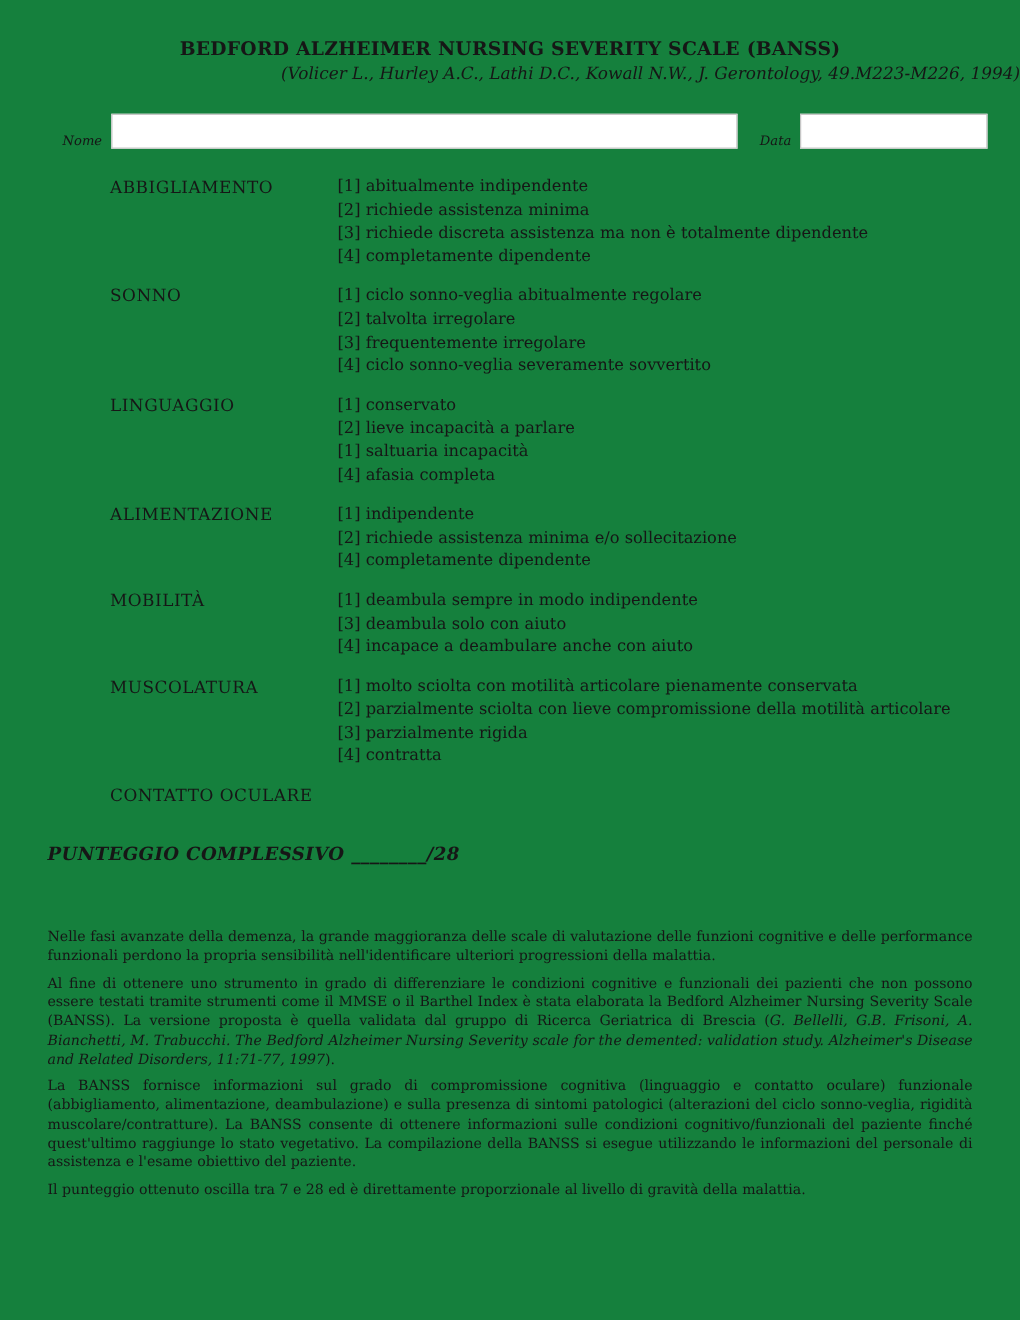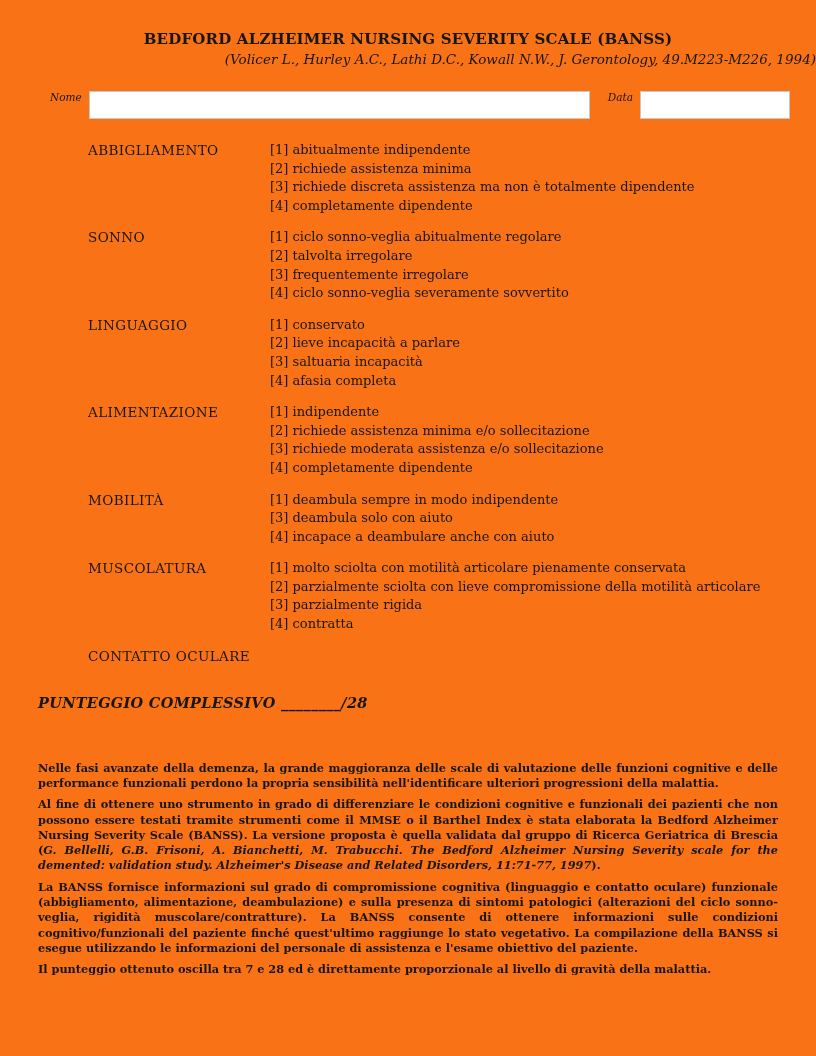--- a/index.html
+++ b/index.html
@@ -1,42 +1,42 @@
 <!DOCTYPE html>
 <html><head>
 <meta charset="utf-8">
 <style>
   html, body { margin: 0; padding: 0; background: #e8e8e8; }
   .page {
     position: relative;
     width: 816px;
     height: 1056px;
     margin: 0 auto;
-    background: #f97316;
+    background: #15803d;
     color: #161616;
     font-family: "DejaVu Serif", serif;
     box-sizing: border-box;
     overflow: hidden;
   }
   .title {
     margin-top: 30px;
     text-align: center;
     font-weight: bold;
     font-size: 15px;
     letter-spacing: 0.2px;
   }
   .citation {
     margin-top: 3px;
     text-align: right;
     font-style: italic;
     font-size: 13.5px;
   }
   .name-row {
     display: flex;
-    align-items: flex-start;
+    align-items: flex-end;
     margin: 24px 26px 0 50px;
   }
   .field-label {
     font-style: italic;
     font-size: 10.5px;
     white-space: nowrap;
   }
   .name-row .gap { width: 7px; }
   .field-box {
     height: 28px;
@@ -68,21 +68,21 @@
     font-size: 14.5px;
     letter-spacing: 0.3px;
     font-style: italic;
   }
   .notes {
     margin: 50px 38px 0 38px;
     font-size: 11.3px;
     line-height: 15.3px;
     text-align: justify;
   }
-  .notes p { margin: 0 0 6px 0; font-weight: bold; }
+  .notes p { margin: 0 0 6px 0; }
   .italic { font-style: italic; }
 </style>
 </head>
 <body>
 
 <div class="page">
 
   <div class="title">BEDFORD ALZHEIMER NURSING SEVERITY SCALE (BANSS)</div>
   <div class="citation">(Volicer L., Hurley A.C., Lathi D.C., Kowall N.W., J. Gerontology, 49.M223-M226, 1994)</div>
 
@@ -115,31 +115,30 @@
         <div class="option">[3] frequentemente irregolare</div>
         <div class="option">[4] ciclo sonno-veglia severamente sovvertito</div>
       </div>
     </div>
 
     <div class="section">
       <div class="section-label">LINGUAGGIO</div>
       <div class="options">
         <div class="option">[1] conservato</div>
         <div class="option">[2] lieve incapacità a parlare</div>
-        <div class="option">[3] saltuaria incapacità</div>
+        <div class="option">[1] saltuaria incapacità</div>
         <div class="option">[4] afasia completa</div>
       </div>
     </div>
 
     <div class="section">
       <div class="section-label">ALIMENTAZIONE</div>
       <div class="options">
         <div class="option">[1] indipendente</div>
         <div class="option">[2] richiede assistenza minima e/o sollecitazione</div>
-        <div class="option">[3] richiede moderata assistenza e/o sollecitazione</div>
         <div class="option">[4] completamente dipendente</div>
       </div>
     </div>
 
     <div class="section">
       <div class="section-label">MOBILITÀ</div>
       <div class="options">
         <div class="option">[1] deambula sempre in modo indipendente</div>
         <div class="option">[3] deambula solo con aiuto</div>
         <div class="option">[4] incapace a deambulare anche con aiuto</div>

